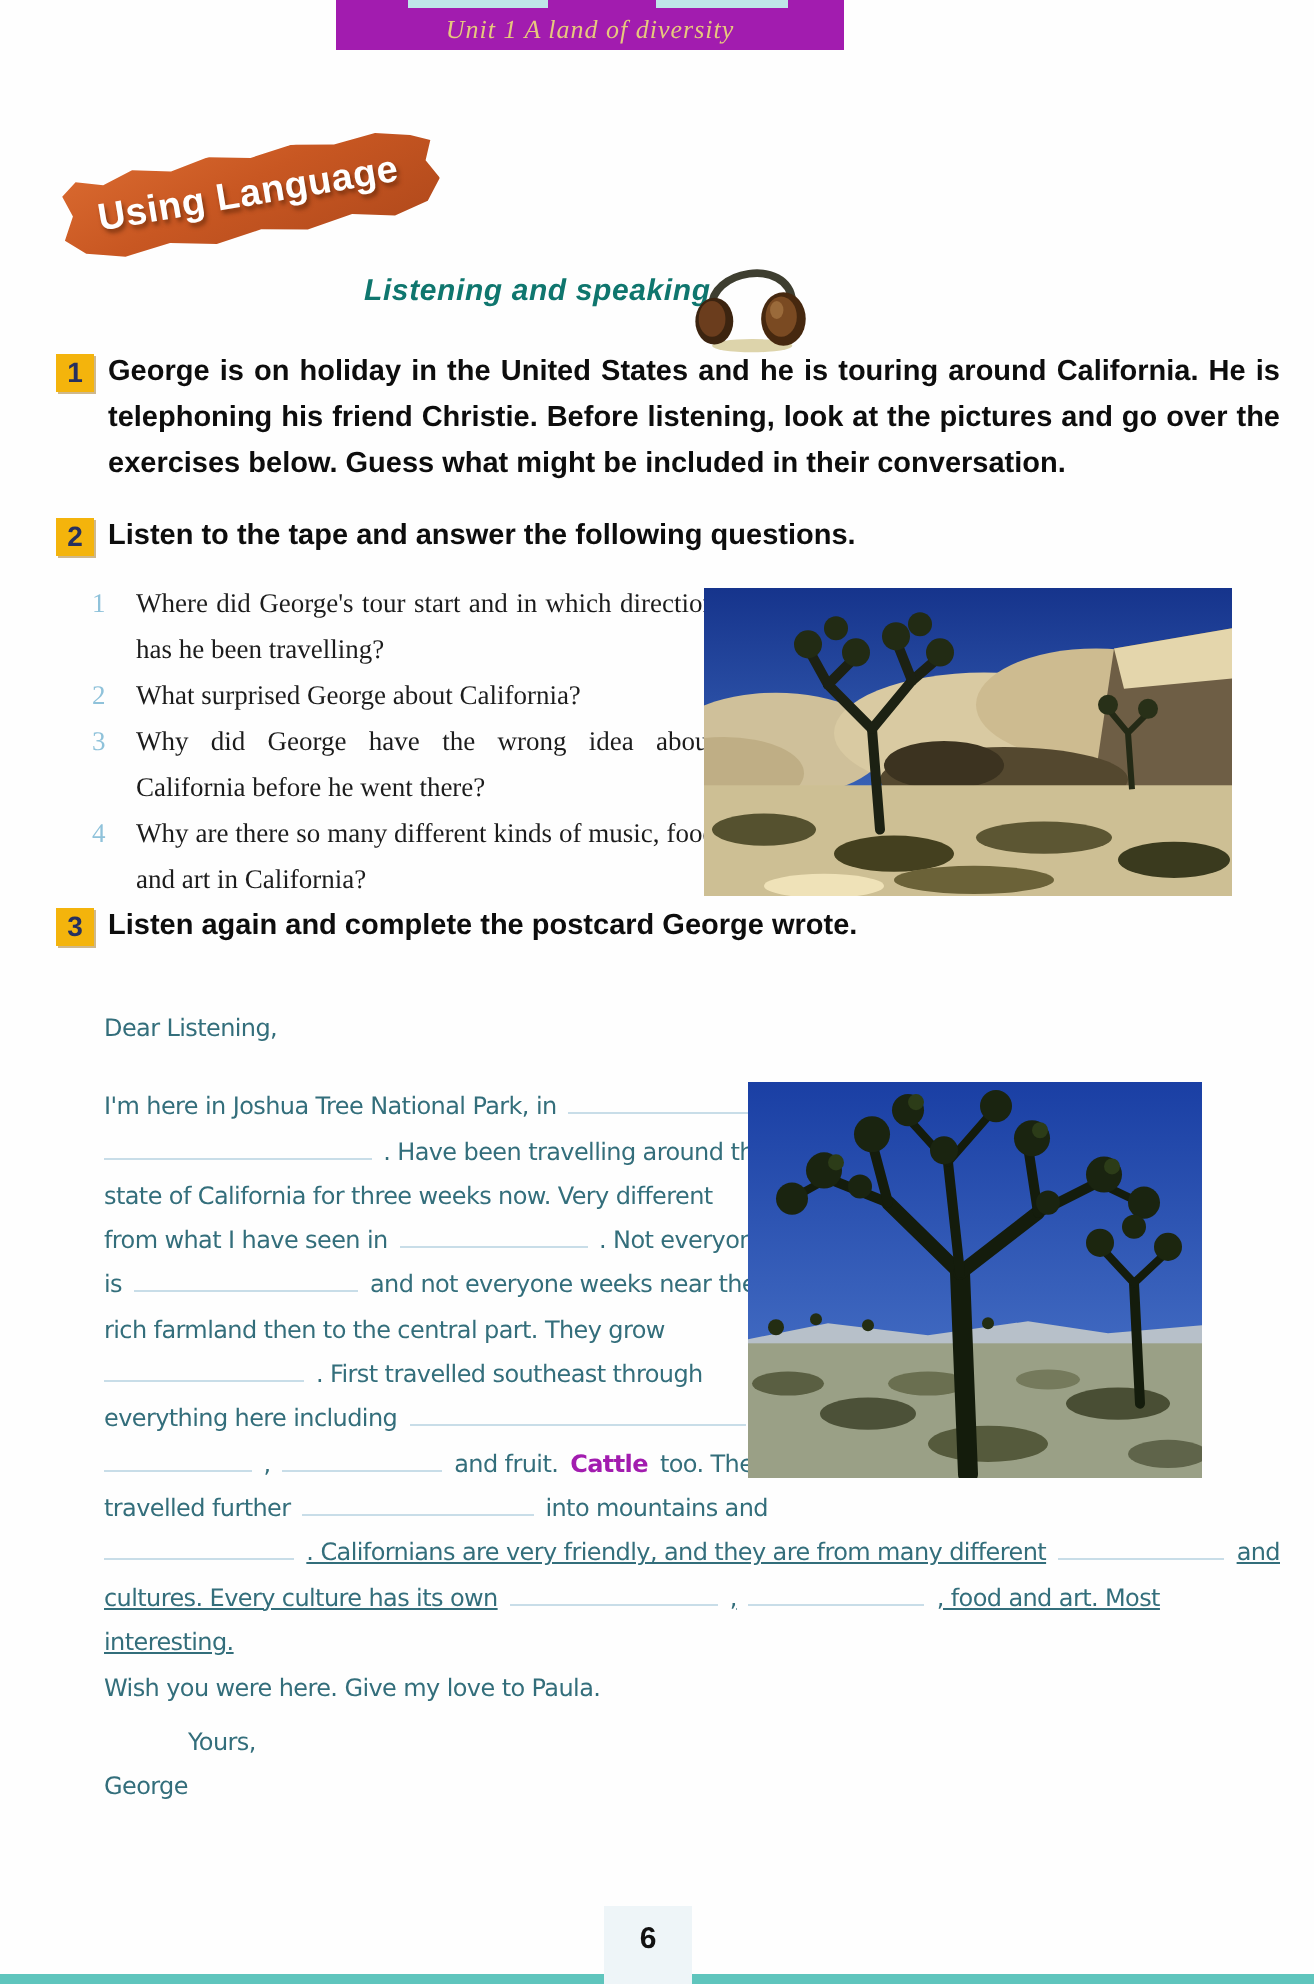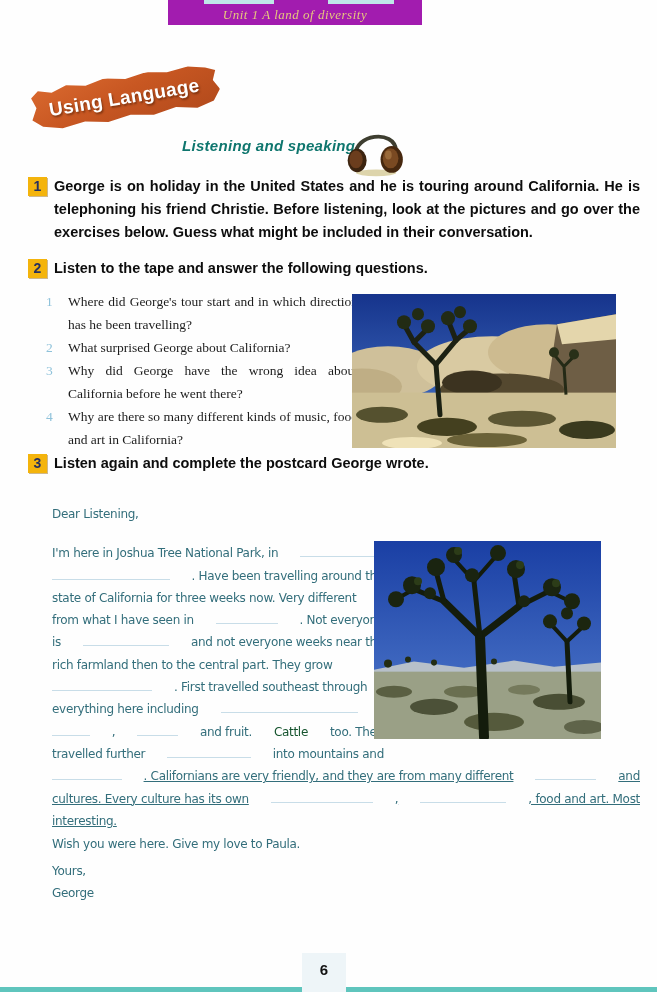--- a/index.html
+++ b/index.html
@@ -79,31 +79,31 @@
   
   .postcard {
     position:absolute; left:52px; top:507px; width:588px; height:400px;
     font-family:"DejaVu Sans", sans-serif; font-size:12px; letter-spacing:-0.3px;
     color:#336e7b;
   }
   .photo2 { position:absolute; left:322px; top:34px; width:227px; height:198px; }
   .pc-salutation { height:22px; margin-bottom:9px; }
   .pc-lines { width:332px; }
   .pc-line {
-    display:flex; align-items:flex-end; gap:22px; height:22.3px;
+    display:flex; align-items:flex-end; gap:6px; height:22.3px;
     width:332px; white-space:nowrap; overflow:hidden;
   }
   .pc-line.wide { width:588px;text-decoration:underline; }
   .blank {
     display:inline-block; border-bottom:1.5px solid #c8dde8;
     align-self:flex-end; margin-bottom:3px; min-width:36px; height:10px;
   }
-  .pc-bold { font-weight:normal; color:#14532d; }
+  .pc-bold { font-weight:bold; color:#a21caf; }
   .pc-closing { margin-top:9px; height:22px; }
-  .pc-signoff { margin-top:5px; height:22px; }
+  .pc-signoff { margin-top:5px; height:22px;margin-left:42px; }
   .pc-signature { height:22px; }
 
   
   .bottom-bar { position:absolute; left:0; bottom:0; width:657px; height:5px; background:#5fc5bd; }
   .page-tab {
     position:absolute; left:302px; top:953px; width:44px; height:39px;
     background:#eef5f8; text-align:center; z-index:2;
   }
   .page-tab span { display:inline-block; margin-top:8px; font-weight:bold; font-size:15px; color:#111; }
 </style>

